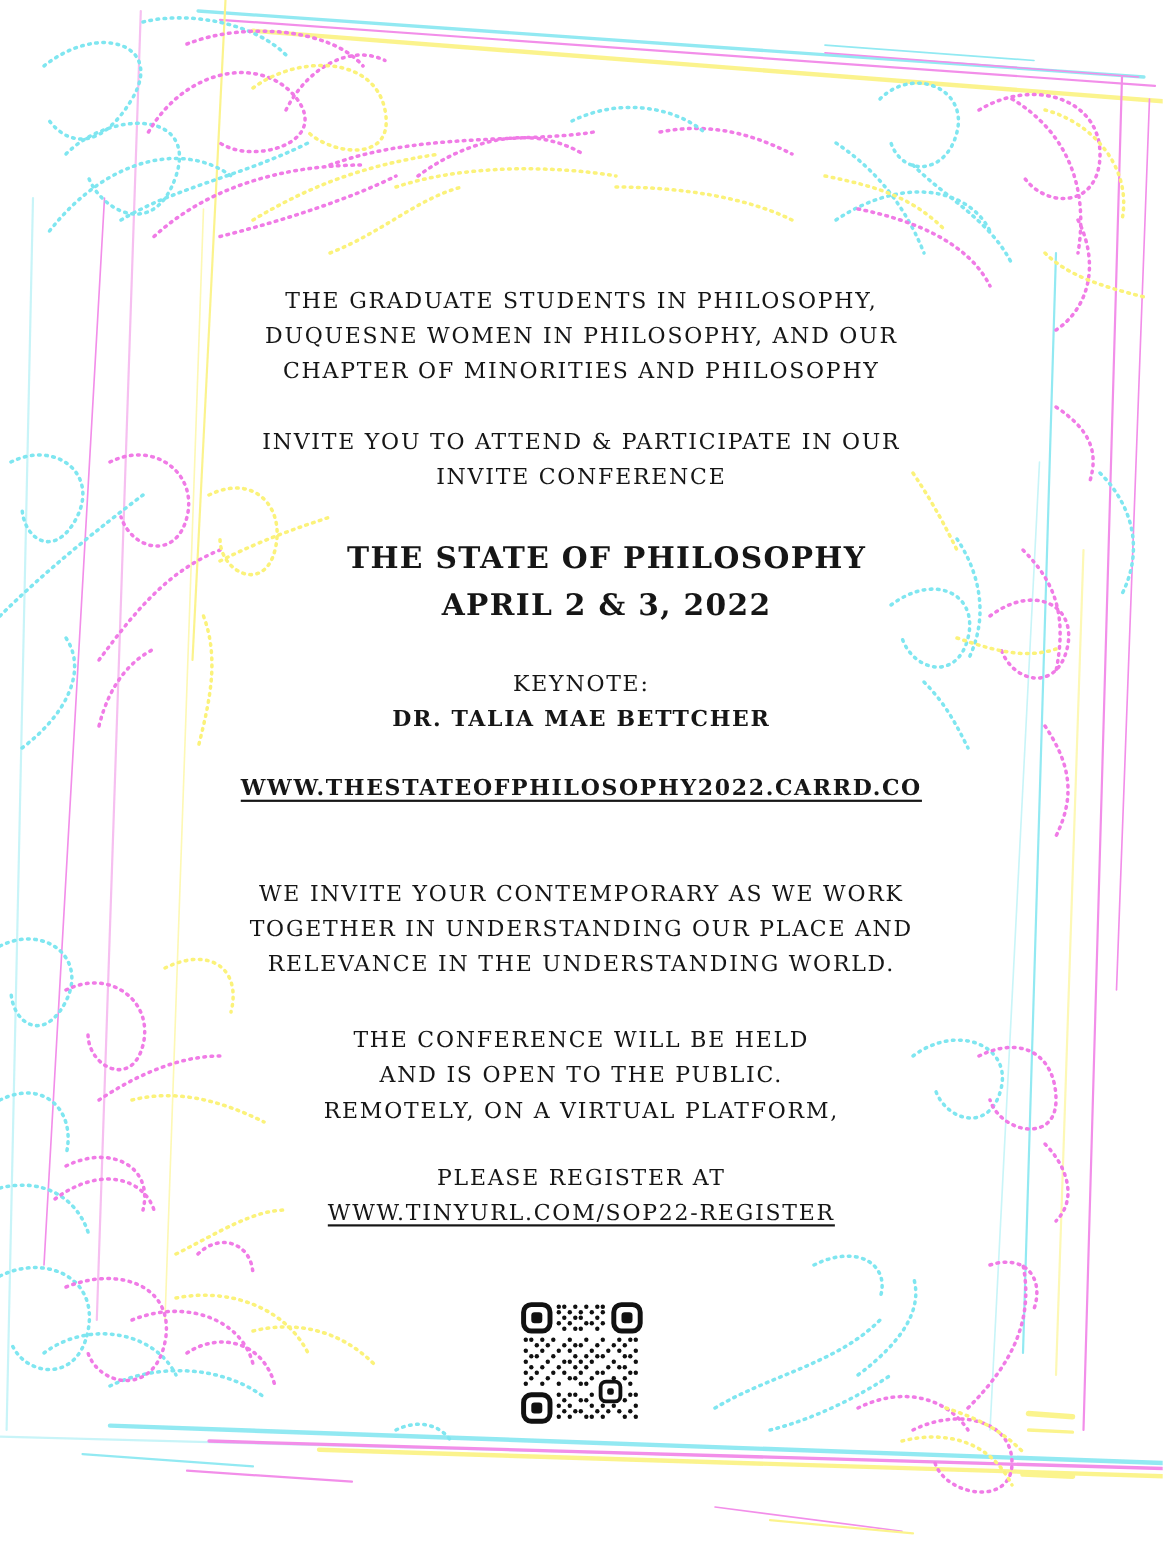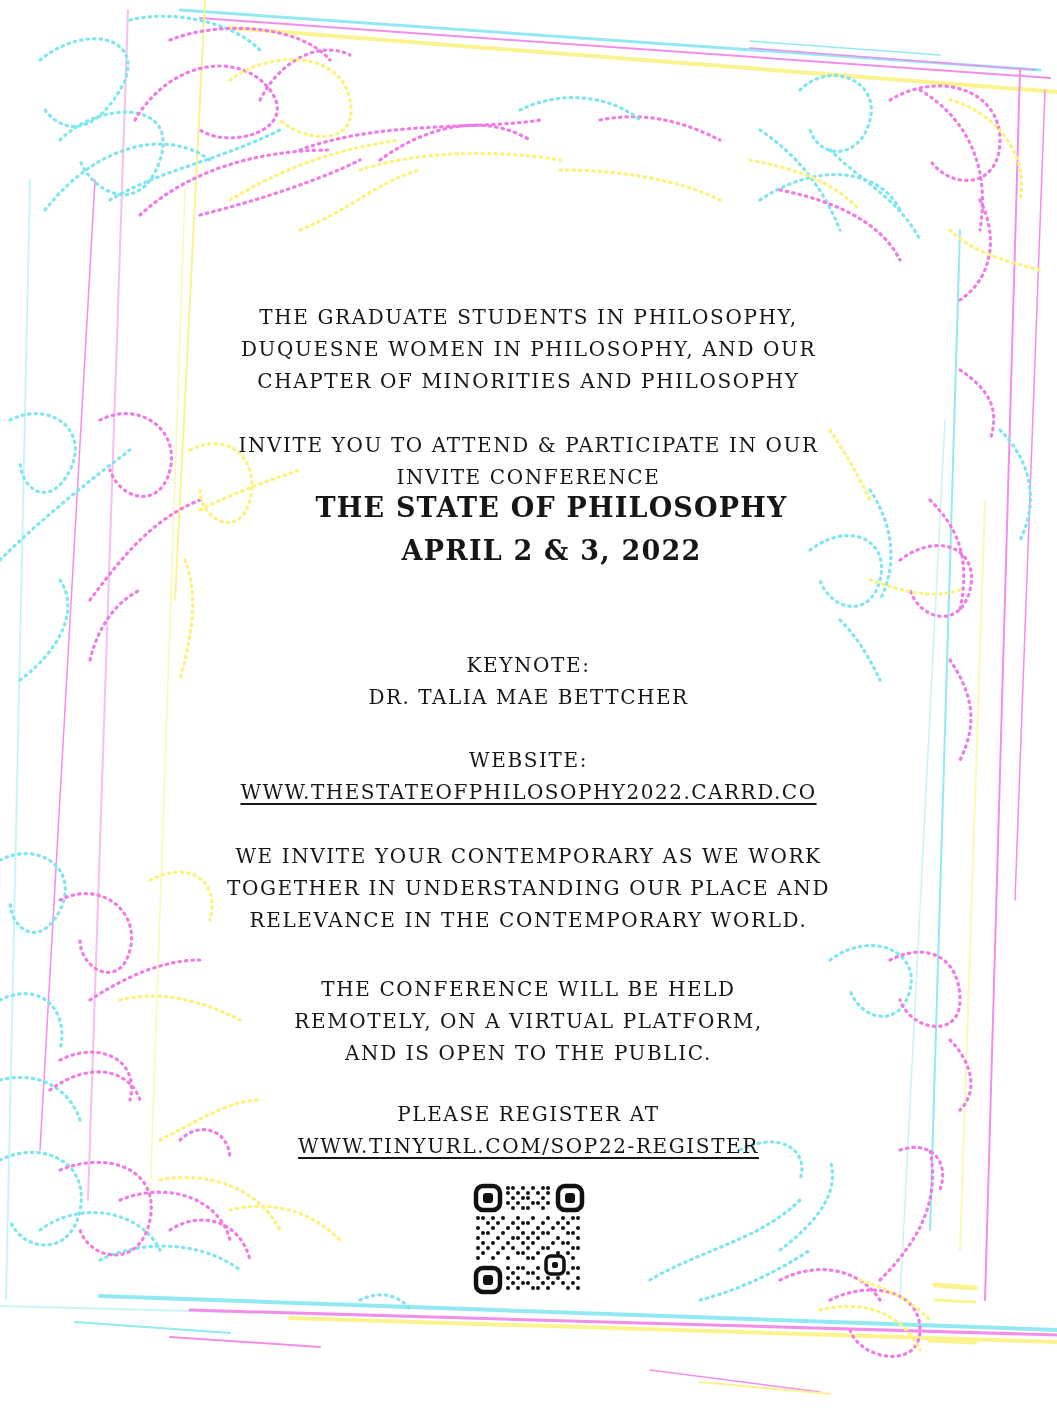--- a/index.html
+++ b/index.html
@@ -5,23 +5,23 @@
   html, body { margin: 0; padding: 0; background: #ffffff; }
   body { width: 1057px; height: 1410px; position: relative; overflow: hidden; }
   .frame { position: absolute; left: 0; top: 0; width: 1057px; height: 1410px; pointer-events: none; }
   .content {
     position: absolute; left: 0; top: 0; width: 1057px; height: 1410px;
     font-family: "DejaVu Serif", "Liberation Serif", serif;
     color: #161616; text-align: center;
   }
   .blk { position: absolute; left: 0; width: 1057px; text-align: center; }
   .line { display: block; white-space: nowrap; }
-  .reg { font-size: 20px; letter-spacing: 1.6px; line-height: 32px; margin-top: 44px; }
+  .reg { font-size: 20px; letter-spacing: 1.6px; line-height: 32px; }
   .title { font-size: 27px; font-weight: bold; letter-spacing: 1.2px; line-height: 43px; }
-  .bold { font-size: 20px; font-weight: normal; letter-spacing: 1.5px; line-height: 32px; }
+  .bold { font-size: 20px; font-weight: bold; letter-spacing: 1.5px; line-height: 32px; }
   .link { text-decoration: underline; text-underline-offset: 4px; text-decoration-thickness: 1.5px; }
   .qr { position: absolute; left: 473px; top: 1183px; width: 112px; height: 112px; }
 </style>
 </head>
 <body>
 
 <svg class="frame" viewBox="0 0 1057 1410" xmlns="http://www.w3.org/2000/svg">
   <defs>
     <pattern id="dotC" width="7" height="7" patternUnits="userSpaceOnUse">
         <circle cx="3" cy="3" r="1.6" fill="#7fe6f0"></circle>
@@ -212,34 +212,33 @@
     <span class="line">THE STATE OF PHILOSOPHY</span>
     <span class="line">APRIL 2 &amp; 3, 2022</span>
   </div>
 
   <div class="blk" style="top:605px;">
     <span class="line reg">KEYNOTE:</span>
     <span class="line bold">DR. TALIA MAE BETTCHER</span>
   </div>
 
   <div class="blk" style="top:700px;">
-    <span class="line reg">WEBSITE:</span>
     <span class="line bold link">WWW.THESTATEOFPHILOSOPHY2022.CARRD.CO</span>
   </div>
 
   <div class="blk reg" style="top:796px;">
     <span class="line">WE INVITE YOUR CONTEMPORARY AS WE WORK</span>
     <span class="line">TOGETHER IN UNDERSTANDING OUR PLACE AND</span>
-    <span class="line">RELEVANCE IN THE CONTEMPORARY WORLD.</span>
+    <span class="line">RELEVANCE IN THE UNDERSTANDING WORLD.</span>
   </div>
 
   <div class="blk reg" style="top:929px;">
     <span class="line">THE CONFERENCE WILL BE HELD</span>
+    <span class="line">AND IS OPEN TO THE PUBLIC.</span>
     <span class="line">REMOTELY, ON A VIRTUAL PLATFORM,</span>
-    <span class="line">AND IS OPEN TO THE PUBLIC.</span>
   </div>
 
   <div class="blk reg" style="top:1054px;">
     <span class="line">PLEASE REGISTER AT</span>
     <span class="line link">WWW.TINYURL.COM/SOP22-REGISTER</span>
   </div>
 
   <svg class="qr" viewBox="0 0 112 112" xmlns="http://www.w3.org/2000/svg">
 
     <g fill="none" stroke="#111" stroke-width="4.5">

